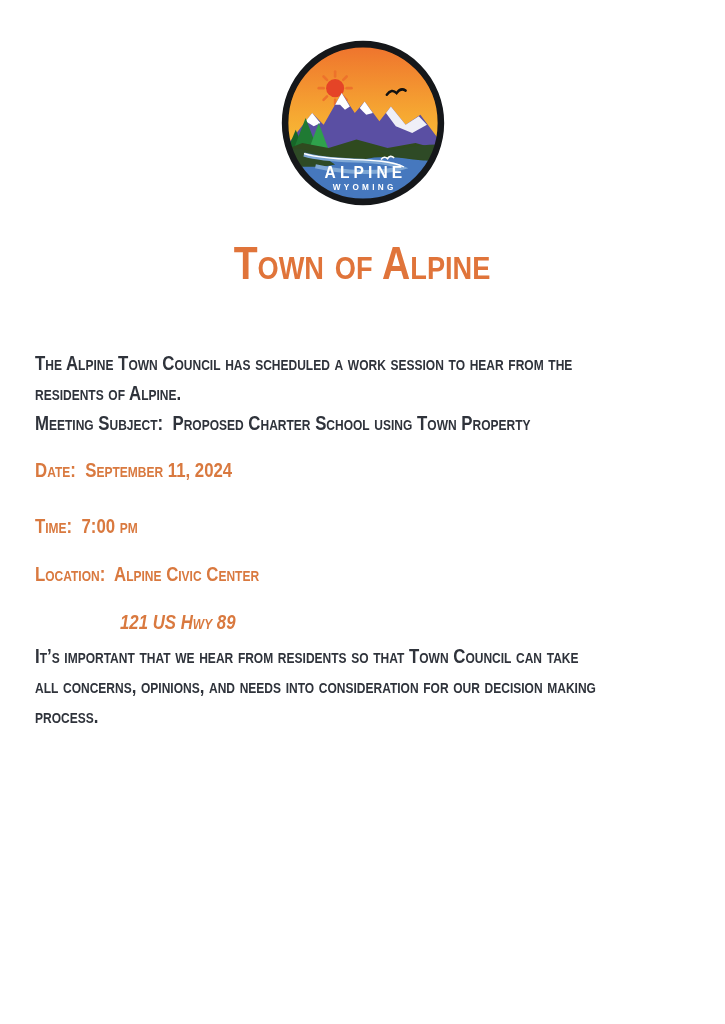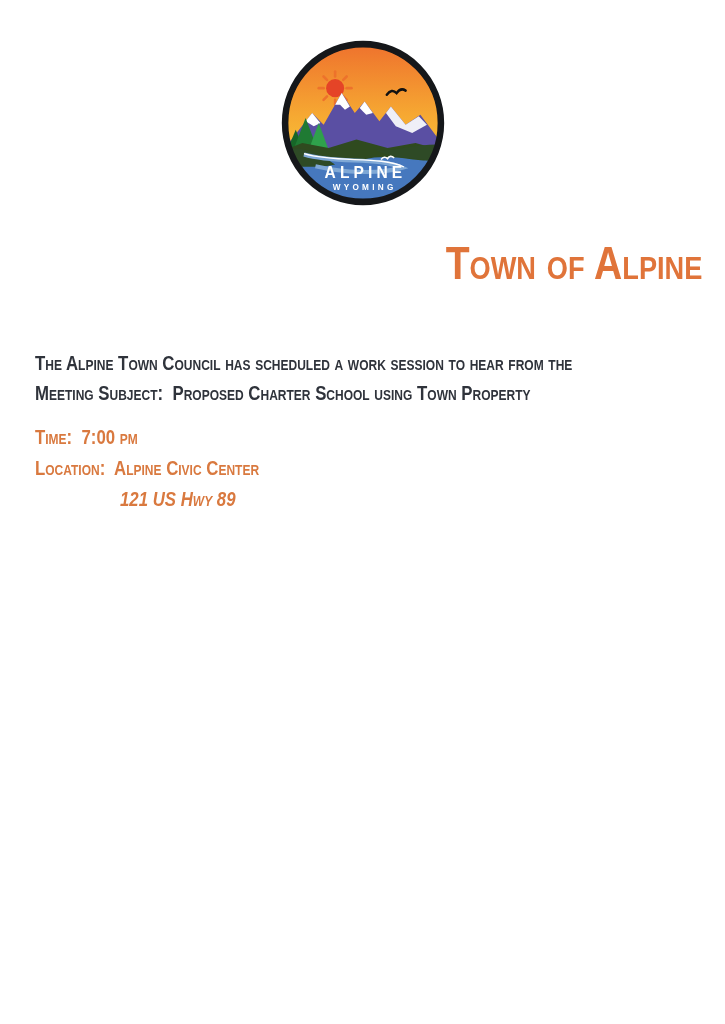--- a/index.html
+++ b/index.html
@@ -7,39 +7,39 @@
     position:relative;
     width:725px;height:872px;
     background:#ffffff;
     font-family:"Liberation Sans",sans-serif;
     font-variant:small-caps;
     font-weight:700;
     overflow:hidden;
   }
   .logo{display:block;margin:40px auto 0 auto;}
   .title{
-    text-align:right;
+    text-align:center;
     font-size:46px;line-height:46px;
     color:#E0743A;
   }
   .title1{margin-top:34px;}
   .title2{margin-top:32px;}
   .tline{display:inline-block;transform:scaleX(.85);transform-origin:50% 50%;white-space:pre;}
   .content{margin-top:62px;padding-left:35px;padding-right:16px;}
   .line{line-height:30px;font-size:21px;}
   .lt{display:inline-block;transform:scaleX(.8);transform-origin:0 50%;white-space:pre;}
   .dark{color:#2F333B;}
   .orange{color:#D9793F;}
   .ind150{padding-left:151px;}
   .ind85{padding-left:85px;font-style:italic;}
   .mt12{margin-top:0;}
   .mt9{margin-top:9px;}
   .mt17{margin-top:17px;}
-  .mt14{margin-top:14px;}
-  .mt13{margin-top:1px;}
+  .mt14{margin-top:26px;}
+  .mt13{margin-top:18px;}
   .mt4{margin-top:4px;}
 </style>
 </head>
 <body>
 
 <div class="page">
 
   <svg class="logo" width="164" height="166" viewBox="0 0 200 200" preserveAspectRatio="none">
     <defs>
       <linearGradient id="skyGrad" x1="0" y1="0" x2="0" y2="1">
@@ -111,31 +111,40 @@
   </svg>
 
   <div class="title title1">
     <span class="tline">Town of Alpine</span>
   </div>
 
   <div class="content">
 
     <div>
         <div class="line dark"><span class="lt">The Alpine Town Council has scheduled a work session to hear from the</span></div>
+        <div class="line dark"><span class="lt">residents of Alpine.</span></div>
       </div>
 
     <div class="line dark mt12">
       <span class="lt">Meeting Subject:  Proposed Charter School using Town Property</span>
     </div>
 
+    <div class="line orange mt17">
+      <span class="lt">Date:  September 11, 2024</span>
+    </div>
     <div class="line orange mt14">
       <span class="lt">Time:  7:00 pm</span>
     </div>
     <div class="line orange mt13">
       <span class="lt">Location:  Alpine Civic Center</span>
     </div>
     <div class="line orange ind85 mt13">
       <span class="lt">121 US Hwy 89</span>
     </div>
 
+    <div class="mt4">
+        <div class="line dark"><span class="lt">It’s important that we hear from residents so that Town Council can take</span></div>
+        <div class="line dark"><span class="lt">all concerns, opinions, and needs into consideration for our decision making</span></div>
+        <div class="line dark"><span class="lt">process.</span></div>
+      </div>
 
   </div>
 </div>
 
 </body></html>

